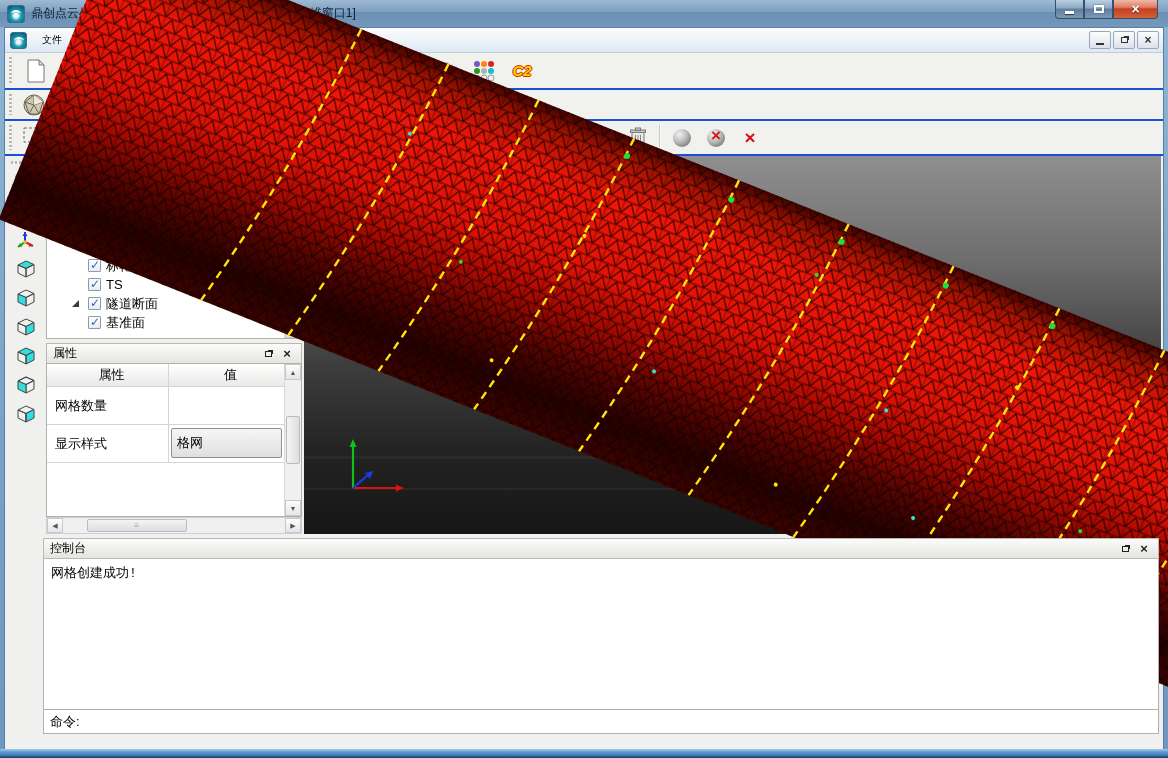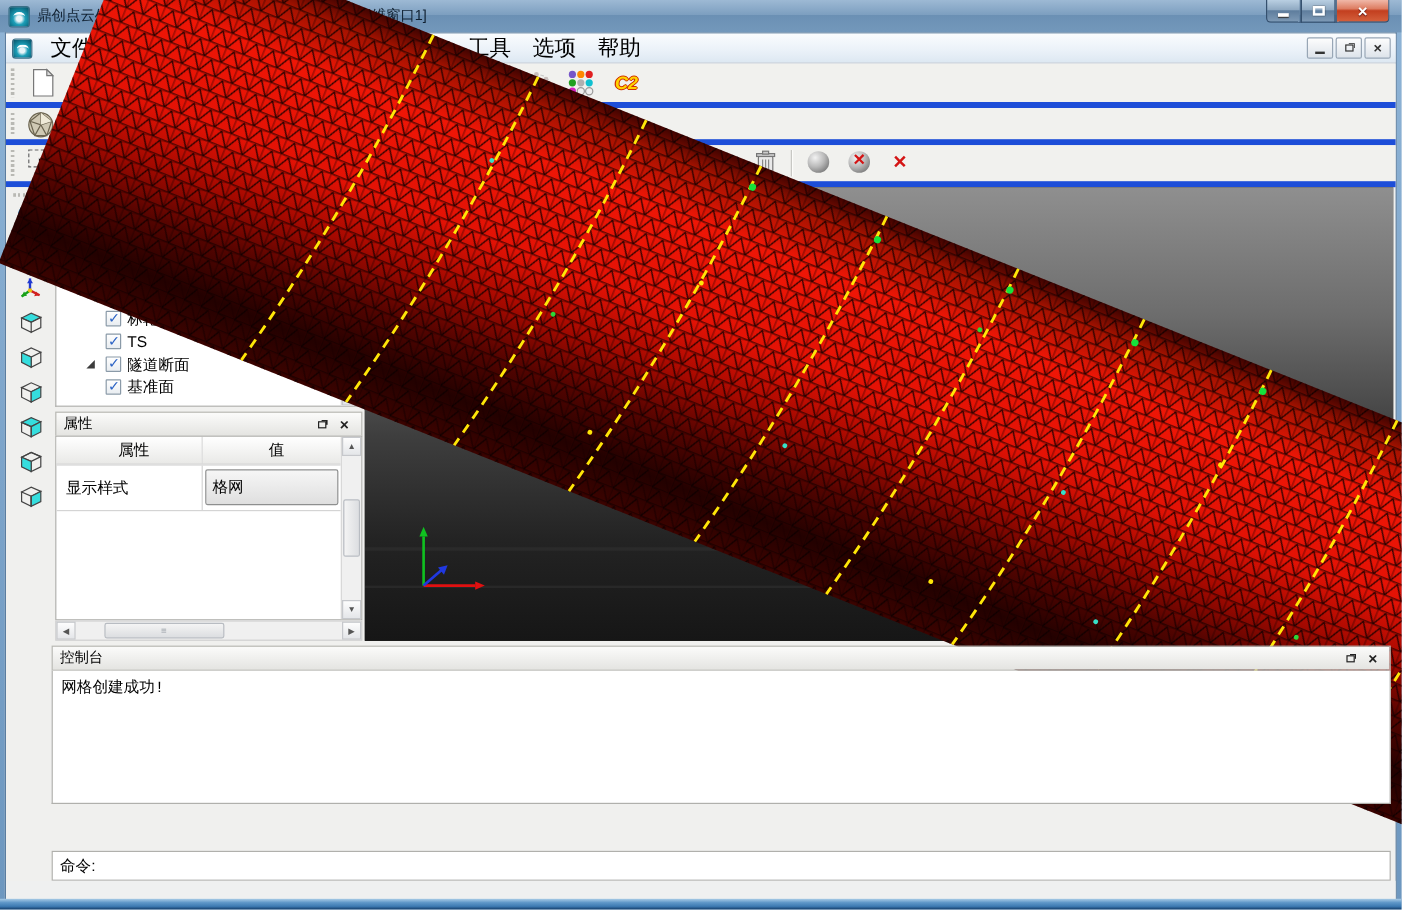--- a/index.html
+++ b/index.html
@@ -32,31 +32,31 @@
   .glyph-x { color:#fff; font-weight:bold; font-size:14px; text-shadow:0 1px 1px #511; line-height:1; }
   .frame-bottom { position:absolute; left:0; bottom:0; width:100%; height:9px;
     background:linear-gradient(180deg,#a8cbe6 0%,#5f97c8 35%,#3d7ab2 70%,#123a66 100%); }
   .app-content { position:absolute; left:4px; right:4px; top:27px; height:723px;
     background:#f0f0ee; border:1px solid #5a7da0; border-bottom:none; }
   
   .menubar { position:absolute; left:0; top:0; right:0; height:25px;
     background:linear-gradient(180deg,#fafcfe 0%,#eaf1f8 60%,#dde8f2 100%);
     border-bottom:1px solid #c3cedb; display:flex; align-items:center; }
   .menubar .app-icon { width:17px; height:17px; margin:0 6px 0 5px; }
-  .menu-item { padding:3px 9px; font-size:18px; cursor:default; }
+  .menu-item { padding:3px 9px; font-size:10px; cursor:default; }
   .mdi-btns { position:absolute; right:4px; top:3px; display:flex; gap:2px; }
   .mdibtn { width:22px; height:18px; border:1px solid #98a6b5;
     background:linear-gradient(180deg,#fdfdfd,#dde3ea); border-radius:2px;
     display:flex; align-items:center; justify-content:center; color:#333; }
   .mdibtn .bar { width:8px; height:2px; background:#333; margin-top:7px; }
   .mdibtn .sq  { width:7px; height:6px; border:1px solid #333; box-shadow:2px -2px 0 -1px #333; }
   .mdibtn .x   { font-size:12px; font-weight:bold; line-height:1; }
   
   .toolbar { position:absolute; left:0; right:0; background:#f1f1ee;
-    border-bottom:5px solid #1d4ed8; display:flex; }
+    border-bottom:2px solid #1d4ed8; display:flex; align-items:center; }
   .tb1 { top:25px;  height:37px; }
   .tb2 { top:62px;  height:31px; }
   .tb3 { top:93px;  height:35px; }
   .grip { width:8px; align-self:stretch; margin:4px 2px;
     background-image:repeating-linear-gradient(180deg,#b9b9b4 0 2px,transparent 2px 4px);
     background-size:3px 100%; background-repeat:no-repeat; background-position:2px 0; }
   .tbtn { width:30px; height:28px; display:flex; align-items:center; justify-content:center;
     margin:0 2px; border:1px solid transparent; border-radius:2px; }
   .tb1 .tbtn { width:34px; height:32px; }
   .sep { width:2px; align-self:stretch; margin:4px 4px;
@@ -123,21 +123,21 @@
     border:1px solid #c6c8cc; color:#555; font-size:7px; display:flex; align-items:center; justify-content:center; }
   .harr.l{left:0;} .harr.r{right:0;}
   .hthumb { position:absolute; left:40px; top:1px; width:100px; height:13px;
     background:linear-gradient(180deg,#f4f4f4,#dcdee1); border:1px solid #b8bcc2; border-radius:2px;
     display:flex; align-items:center; justify-content:center; color:#9aa0a8; font-size:8px; letter-spacing:1px; }
   
   .viewport { position:absolute; left:299px; top:128px; width:857px; height:378px; background:#000; }
   .viewport svg { display:block; }
   
   .console { position:absolute; left:38px; right:4px; top:510px; height:196px; }
-  .cbody { position:absolute; left:0; right:0; top:21px; height:111px; background:#fff;
+  .cbody { position:absolute; left:0; right:0; top:21px; height:194px; background:#fff;
     border:1px solid #b0b0ac; border-top:none; font-size:13px; padding:5px 7px;font-family:Liberation Mono, monospace; }
   .cmdrow { position:absolute; left:0; right:0; top:171px; height:25px; background:#fff;
     border:1px solid #b0b0ac; font-size:13px; display:flex; align-items:center; padding-left:6px; }
   .statusbar { position:absolute; left:0; right:0; top:706px; height:17px; background:#eff0f0; }
   svg { overflow:visible; }
 </style>
 </head>
 <body>
 
 <div class="titlebar">
@@ -592,20 +592,21 @@
           <span class="x">×</span>
         </span>
     </div>
     <div class="ptable">
       <div style="position:absolute; left:0; right:17px; top:0; bottom:0; overflow:hidden;">
         <div class="prow head">
           <div class="cell">属性</div>
           <div class="cell" style="border-right:none;">值</div>
         </div>
         <div class="prow">
+          <div class="cell">网格数量</div>
         </div>
         <div class="prow">
           <div class="cell">显示样式</div>
           <div class="cell val" style="border-right:none; padding-left:0;">
             <button class="combo7">格网</button>
           </div>
         </div>
       </div>
       <div class="vscroll">
         <span class="sarr up">▲</span>

